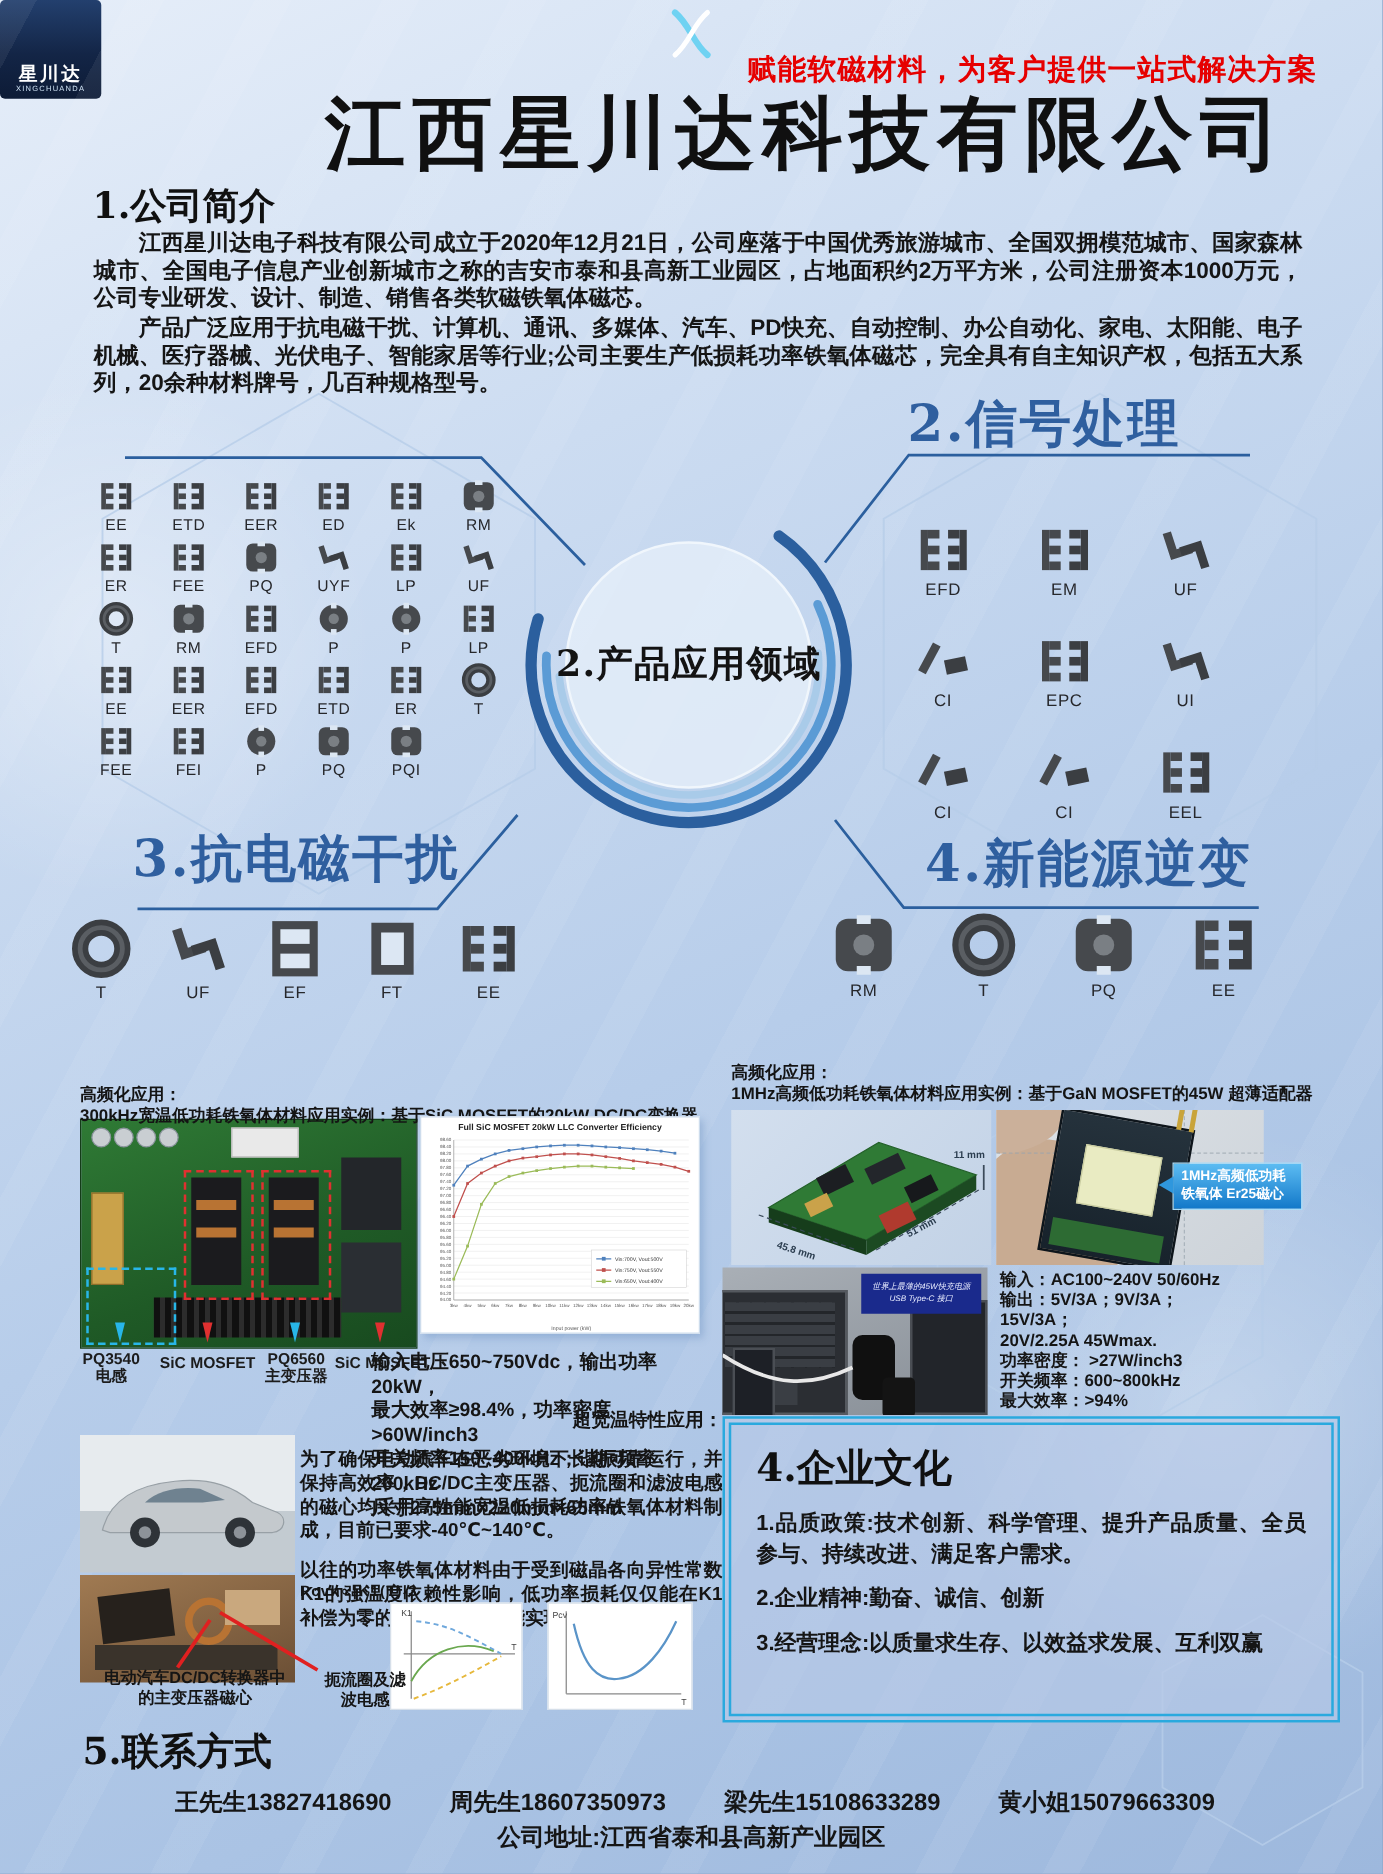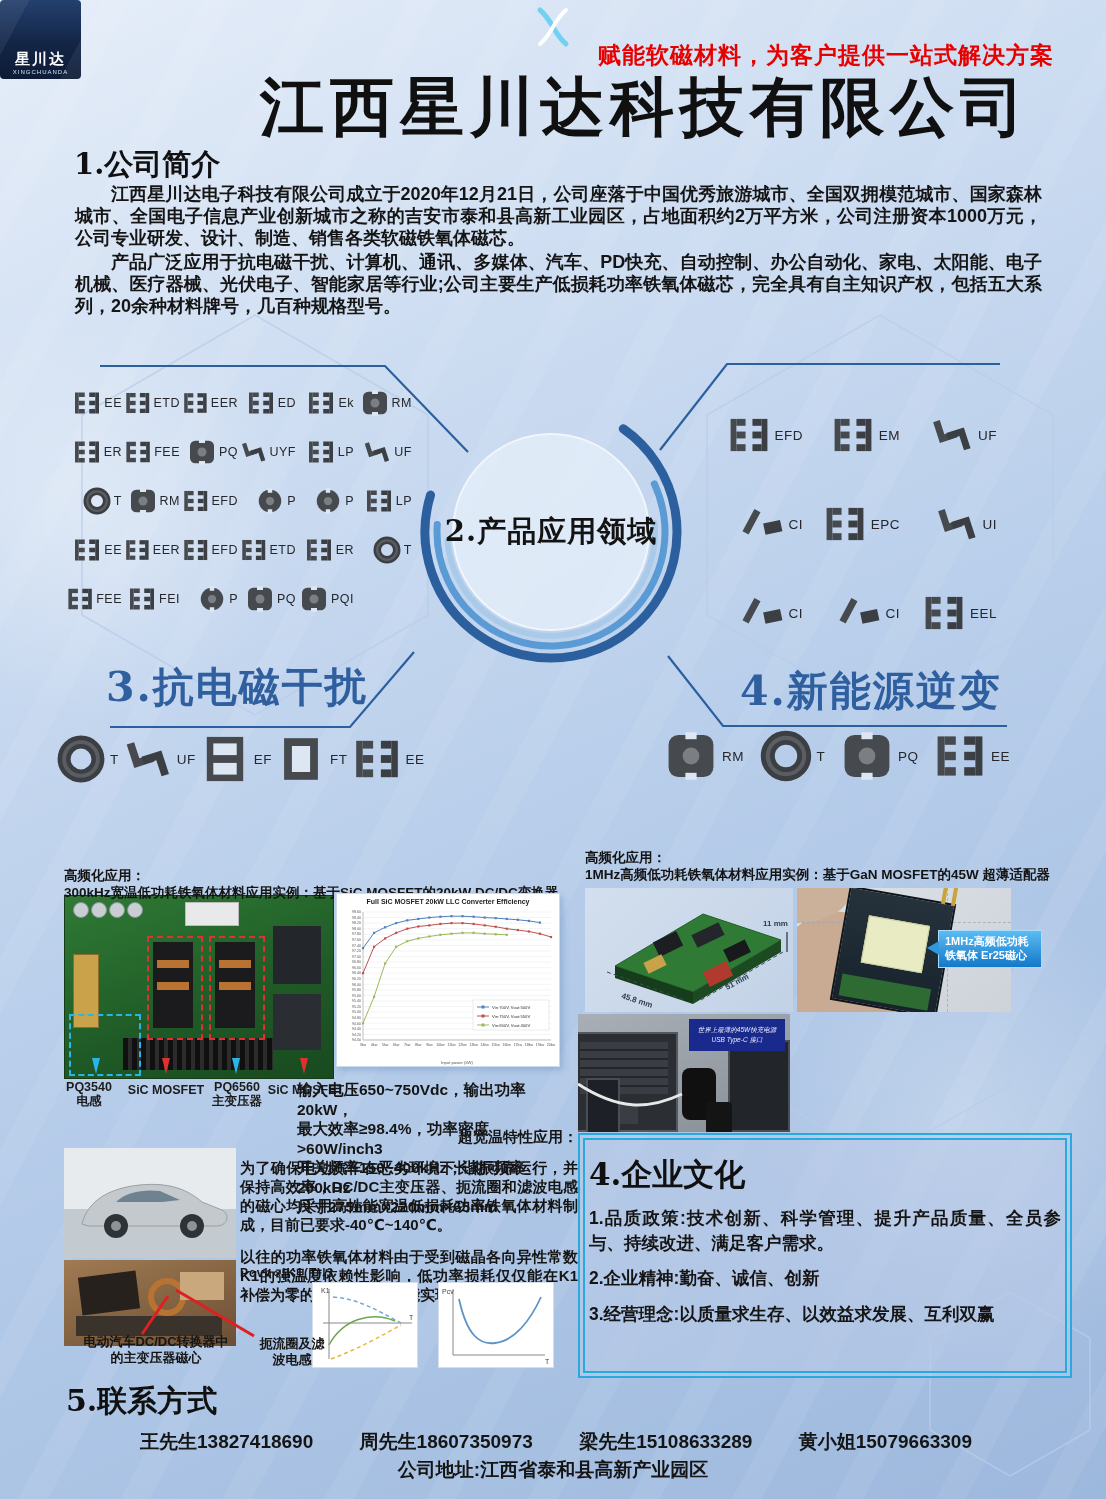--- a/index.html
+++ b/index.html
@@ -25,21 +25,21 @@
   .logo-en{color:#cfe3f5;font-size:6px;letter-spacing:1px;}
   .title{left:260px;top:64px;width:830px;font-size:64px;font-weight:900;letter-spacing:6px;color:#101010;z-index:2;}
   
   .h-black{font-weight:900;color:#101010;}
   .intro-h{left:74px;top:145px;font-size:29px;z-index:2;}
   .intro-p{left:75px;top:184px;width:967px;font-size:18px;line-height:1.22;text-align:justify;text-indent:2em;font-weight:600;z-index:2;}
   .intro-p2{top:252px;}
   
   .qh{font-size:41px;font-weight:900;color:#2f5f9f;letter-spacing:2px;z-index:3;}
   
-  .core-item{display:flex;flex-direction:row;align-items:center;justify-content:flex-end;}
+  .core-item{display:flex;flex-direction:column;align-items:center;justify-content:flex-end;}
   .core-pic svg{display:block;}
   .core-label{font-size:12.5px;color:#26272b;margin-top:1px;letter-spacing:.5px;}
   #power-cores{left:64px;top:378px;display:grid;grid-template-columns:repeat(6,58px);grid-auto-rows:49px;z-index:3;}
   #power-cores .core-pic{width:34px;height:30px;}
   #signal-cores{left:706px;top:390px;display:grid;grid-template-columns:repeat(3,97px);grid-auto-rows:89px;z-index:3;}
   #signal-cores .core-pic{width:52px;height:46px;}
   #signal-cores .core-label{font-size:13.5px;}
   #emi-cores{left:52px;top:733px;width:368px;display:flex;justify-content:space-between;z-index:3;}
   #emi-cores .core-pic{width:58px;height:52px;}
   #emi-cores .core-label{font-size:13.5px;}
@@ -78,21 +78,21 @@
   .callout{left:938px;top:930px;width:104px;padding:4px 6px;background:linear-gradient(180deg,#5cbcf2,#1278c9);
     border:1px solid #a8dcf8;color:#fff;font-size:11px;font-weight:700;line-height:1.25;z-index:3;box-sizing:border-box;}
   .callout:before{content:"";position:absolute;left:-12px;top:10px;border-top:7px solid transparent;border-bottom:7px solid transparent;border-right:12px solid #2f97dd;}
   .laptop-photo{left:578px;top:1014px;width:212px;height:118px;background:linear-gradient(160deg,#a9afb6,#878e96);}
   .laptop-photo div{position:absolute;}
   .usb-label{right:5px;top:5px;width:96px;height:32px;background:#1a2a8c;color:#e8ecff;font-size:6.5px;font-style:italic;
     display:flex;align-items:center;justify-content:center;text-align:center;line-height:1.5;}
   .specs-right{left:800px;top:1016px;width:300px;font-size:13.5px;font-weight:600;line-height:1.2;z-index:2;}
   
   .culture{left:578px;top:1133px;width:494px;height:245px;border:2px solid #2aa9de;background:rgba(186,203,231,.55);z-index:2;box-sizing:border-box;}
-  .culture-inner{position:absolute;inset:3px;border:2px solid #2aa9de;padding:14px 4px;box-sizing:border-box;}
+  .culture-inner{position:absolute;inset:3px;border:2px solid #2aa9de;padding:14px 20px;box-sizing:border-box;}
   .culture-h{font-size:31px;margin-bottom:10px;}
   .culture-item{font-size:17.5px;font-weight:600;line-height:1.4;margin-bottom:11px;text-align:justify;}
   
   .contact-h{left:66px;top:1381px;font-size:30px;z-index:2;}
   .phones{left:140px;top:1429px;width:832px;display:flex;justify-content:space-between;font-size:19px;font-weight:600;z-index:2;}
   .address{left:60px;top:1457px;width:986px;text-align:center;font-size:19px;font-weight:600;z-index:2;}
 </style>
 </head>
 <body>
 
@@ -118,20 +118,21 @@
     </svg>
     <div class="logo-cn">星川达</div>
     <div class="logo-en">XINGCHUANDA</div>
   </div>
   <div class="abs title serif">江西星川达科技有限公司</div>
 
   <div class="abs intro-h serif h-black">1.公司简介</div>
   <div class="abs intro-p">江西星川达电子科技有限公司成立于2020年12月21日，公司座落于中国优秀旅游城市、全国双拥模范城市、国家森林城市、全国电子信息产业创新城市之称的吉安市泰和县高新工业园区，占地面积约2万平方米，公司注册资本1000万元，公司专业研发、设计、制造、销售各类软磁铁氧体磁芯。</div>
   <div class="abs intro-p intro-p2">产品广泛应用于抗电磁干扰、计算机、通讯、多媒体、汽车、PD快充、自动控制、办公自动化、家电、太阳能、电子机械、医疗器械、光伏电子、智能家居等行业;公司主要生产低损耗功率铁氧体磁芯，完全具有自主知识产权，包括五大系列，20余种材料牌号，几百种规格型号。</div>
 
+  <div class="abs qh serif" style="left:726px;top:312px;">2.信号处理</div>
   <div class="abs qh serif" style="left:106px;top:660px;">3.抗电磁干扰</div>
   <div class="abs qh serif" style="left:740px;top:664px;">4.新能源逆变</div>
 
   <div class="abs" id="power-cores">
       <div class="core-item">
         <div class="core-pic">
           <svg viewBox="0 0 44 40" width="100%" height="100%">
             <g fill="#46494d">
               <rect x="6" y="6" width="5" height="28"></rect>
               <rect x="11" y="6" width="8" height="6"></rect>
@@ -1089,20 +1090,27 @@
     <div style="left:8px;top:64px;width:30px;height:52px;background:#1d2averageturn26;background:#1d2026;border:2px solid #4a4e54;"></div>
     <div style="left:150px;top:26px;width:58px;height:88px;background:#22252a;border:2px solid #4a4e54;"></div>
     <div style="left:104px;top:54px;width:34px;height:52px;background:#101010;border-radius:8px;"></div>
     <div style="left:128px;top:88px;width:26px;height:32px;background:#141414;border-radius:4px;"></div>
     <svg style="position:absolute;left:0;top:0;" width="212" height="118">
         <path d="M0,70 C40,96 70,96 104,80" stroke="#e8e8e8" stroke-width="3" fill="none"></path>
       </svg>
     <div class="usb-label prel">世界上最薄的45W快充电源
 USB Type-C 接口</div>
   </div>
+  <div class="abs specs-right prel">输入：AC100~240V  50/60Hz
+输出：5V/3A；9V/3A；
+15V/3A；
+        20V/2.25A  45Wmax.
+功率密度： &gt;27W/inch3
+开关频率：600~800kHz
+最大效率：&gt;94%</div>
 
   <div class="abs culture">
     <div class="culture-inner">
       <div class="culture-h serif h-black">4.企业文化</div>
       <div class="culture-item">1.品质政策:技术创新、科学管理、提升产品质量、全员参与、持续改进、满足客户需求。</div>
       <div class="culture-item">2.企业精神:勤奋、诚信、创新</div>
       <div class="culture-item">3.经营理念:以质量求生存、以效益求发展、互利双赢</div>
     </div>
   </div>
 

